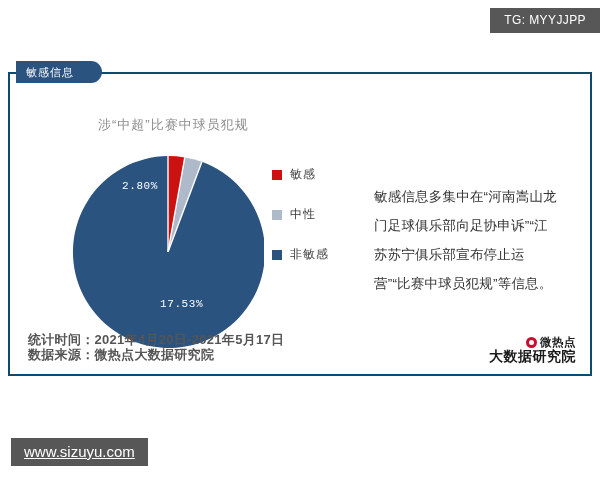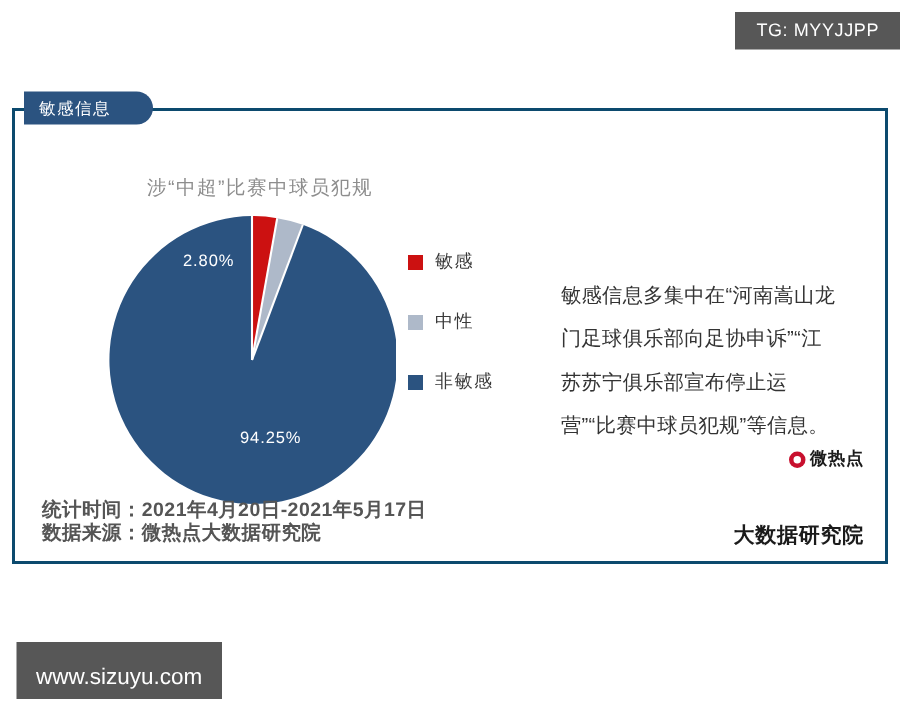--- a/index.html
+++ b/index.html
@@ -74,23 +74,24 @@
     top: 0;
     font-size: 13px;
     color: #8d8d8d;
     letter-spacing: 1px;
     white-space: nowrap;
   }
 
   .pie-wrap {
     position: absolute;
     left: 52px;
-    top: 28px;
+    top: 40px;
     width: 192px;
     height: 192px;
+    font-family: Liberation Mono, monospace;
   }
 
   .pie-svg {
     display: block;
   }
 
   .pie-label {
     position: absolute;
     color: #ffffff;
     font-size: 11px;
@@ -154,21 +155,20 @@
   .footer-line { white-space: nowrap; }
 
   .logo {
     position: absolute;
     right: 14px;
     bottom: 9px;
     display: flex;
     flex-direction: column;
     align-items: flex-end;
     line-height: 1.12;
-    gap: 36px;
   }
   .logo-row-top {
     display: flex;
     align-items: center;
     gap: 3px;
   }
   .logo-mark {
     width: 11px;
     height: 11px;
     background: #c8102e;
@@ -200,23 +200,24 @@
   }
 
   
   .site-badge {
     position: absolute;
     left: 11px;
     bottom: 14px;
     background: #575757;
     color: #ffffff;
     font-size: 15px;
-    padding: 16px 13px 7px 13px;
+    padding: 6px 13px 7px 13px;
     line-height: 1;
     white-space: nowrap;
+    text-decoration: underline;
   }
 </style>
 </head>
 <body>
 
 <div class="tg-badge">TG: MYYJJPP</div>
 
 <div class="card">
 
   <div class="card-tab">
@@ -234,21 +235,21 @@
 
         <path d="M 96 96 L 96 0 A 96 96 0 0 1 112.80 1.47 Z" fill="#cc1111"></path>
 
         <path d="M 96 96 L 112.80 1.47 A 96 96 0 0 1 129.9 5.83 Z" fill="#aeb9c9"></path>
 
         <line x1="96" y1="96" x2="96" y2="0" stroke="#ffffff" stroke-width="1.4"></line>
         <line x1="96" y1="96" x2="112.80" y2="1.47" stroke="#ffffff" stroke-width="1.4"></line>
         <line x1="96" y1="96" x2="129.9" y2="5.83" stroke="#ffffff" stroke-width="1.4"></line>
       </svg>
       <div class="pie-label small">2.80%</div>
-      <div class="pie-label big">94.25%</div>
+      <div class="pie-label big">17.53%</div>
     </div>
 
     <div class="legend">
       <div class="legend-item">
         <span class="legend-swatch" style="background:#cc1111"></span>
         <span class="legend-text">敏感</span>
       </div>
       <div class="legend-item">
         <span class="legend-swatch" style="background:#aeb9c9"></span>
         <span class="legend-text">中性</span>

